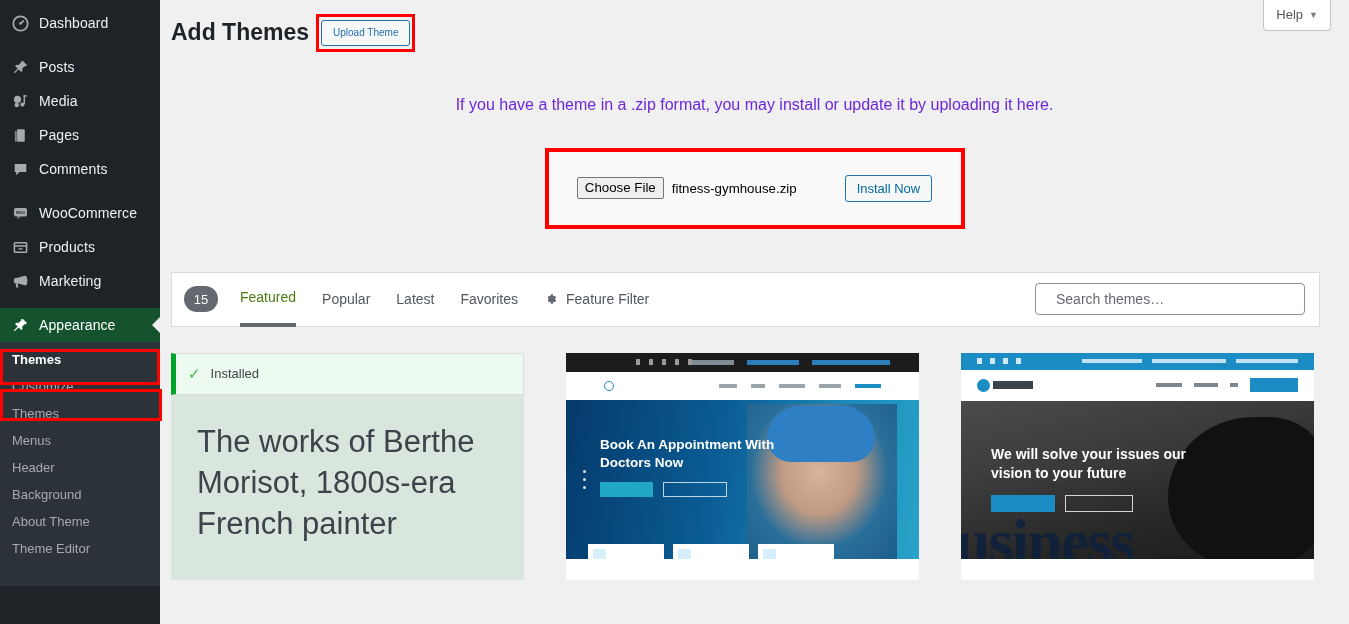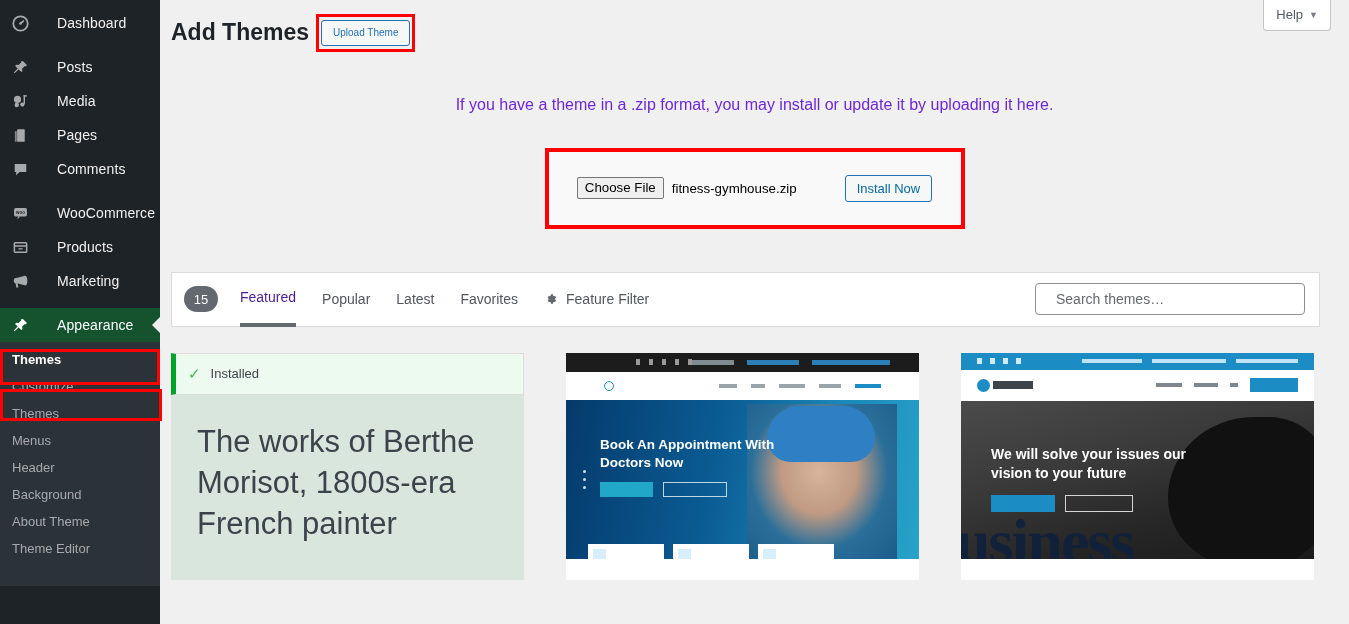--- a/index.html
+++ b/index.html
@@ -18,21 +18,21 @@
     color: #f0f0f1;
     padding-top: 6px;
     position: relative;
   }
   .menu-item {
     display: flex; align-items: center;
     height: 34px; padding-left: 10px;
     font-size: 14px; color: #f0f0f1;
     position: relative;
   }
-  .menu-item .mi-label { margin-left: 27px; letter-spacing: .1px; }
+  .menu-item .mi-label { margin-left: 9px; letter-spacing: .1px; }
   .menu-sep { height: 10px; }
   .menu-item.current {
     background: #14532d; color: #fff; font-weight: 400; text-align: right;
   }
   .menu-item.current .arrow {
     position: absolute; right: 0; top: 50%;
     margin-top: -8px;
     width: 0; height: 0;
     border-top: 8px solid transparent;
     border-bottom: 8px solid transparent;
@@ -142,21 +142,21 @@
     min-width: 34px; height: 26px;
     display: flex; align-items: center; justify-content: center;
     padding: 0 9px; margin-right: 22px;
   }
   .ftab {
     font-size: 14px; color: #50575e;
     margin-right: 26px; height: 55px;
     display: flex; align-items: center;
     position: relative;
   }
-  .ftab.active { color: #4c1d95; border-bottom: 4px solid #646970; }
+  .ftab.active { color: #4d7c0f; border-bottom: 4px solid #646970; }
   .ftab.withicon { gap: 8px; }
   .gear { color: #646970; display: inline-flex; }
   .search-box {
     margin-left: auto;
     border: 1px solid #8c8f94; border-radius: 4px;
     background: #fff;
     font-size: 14px; color: #646970;
     padding: 6px 20px; width: 270px; height: 32px;
     display: flex; align-items: center;
   }

